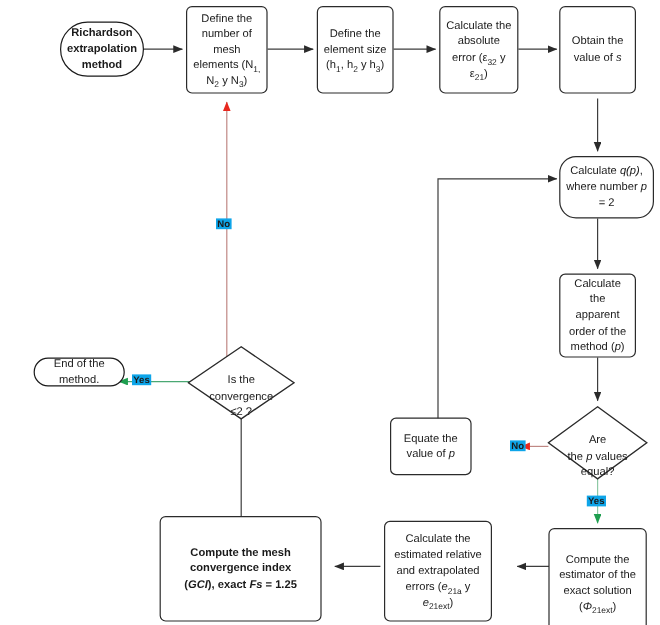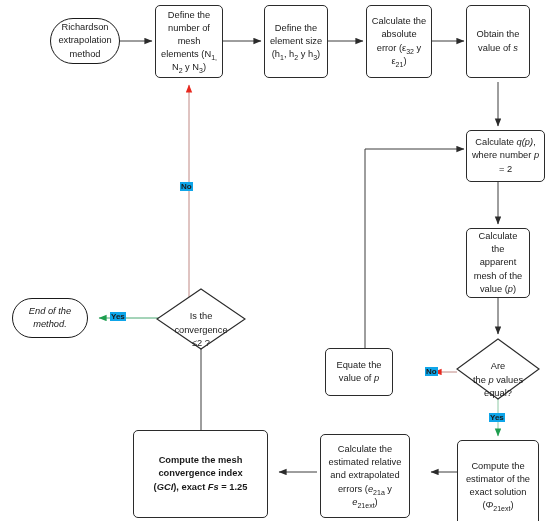--- a/index.html
+++ b/index.html
@@ -34,21 +34,21 @@
     z-index:2;
   }
   .proc{
     border:1.15px solid #2b2b2b;
     border-radius:5px;
     padding:3px 4px;
   }
   .term{
     border:1.15px solid #1a1a1a;
     border-radius:40px;
-    font-weight:normal;
+    font-weight:bold;
     padding:2px 5px;
   }
   .term.plain{font-weight:normal;}
   .dec{
     border:none;
     background:transparent;
     padding:0;
     align-items:flex-end;
   }
   .dec .dec-shape{
@@ -168,33 +168,33 @@
     </div>
   </div>
 
   <div class="node proc" style="left:466px; top:5px; width:64px; height:73px;">
     <div>
       <span>Obtain  the</span><br>
       <span>value of </span><i>s</i>
     </div>
   </div>
 
-  <div class="node proc" style="left:466px; top:130px; width:79px; height:52px;">
+  <div class="node proc" style="left:466px; top:130px; width:79px; height:52px;border-radius:14px;">
     <div>
       <span>Calculate </span><i>q(p)</i><span>,</span><br>
       <span>where number </span><i>p</i><span> = 2</span>
     </div>
   </div>
 
   <div class="node proc" style="left:466px; top:228px; width:64px; height:70px;">
     <div>
       <span>Calculate the</span><br>
       <span>apparent</span><br>
-      <span>mesh of the</span><br>
-      <span>value (</span><i>p</i><span>)</span>
+      <span>order of the</span><br>
+      <span>method (</span><i>p</i><span>)</span>
     </div>
   </div>
 
   <div class="node dec" style="left:456px; top:338px; width:84px; height:62px;">
     <svg class="dec-shape" viewBox="0 0 84 62" xmlns="http://www.w3.org/2000/svg">
       <polygon points="42,1 83,31 42,61 1,31" fill="#ffffff" stroke="#2b2b2b" stroke-width="1.15"></polygon>
     </svg>
     <div class="dec-text">
       <span>Are</span><br>
       <span>the </span><i>p</i><span> values</span><br>
@@ -240,21 +240,21 @@
     <svg class="dec-shape" viewBox="0 0 90 62" xmlns="http://www.w3.org/2000/svg">
       <polygon points="45,1 89,31 45,61 1,31" fill="#ffffff" stroke="#2b2b2b" stroke-width="1.15"></polygon>
     </svg>
     <div class="dec-text">
       <span>Is the</span><br>
       <span>convergence</span><br>
       <span>≤2 ?</span>
     </div>
   </div>
 
-  <div class="node term plain" style="left:12px; top:298px; width:76px; height:40px;font-style:italic;">
+  <div class="node term plain" style="left:28px; top:298px; width:76px; height:24px;">
     <div>
       <span>End of the</span><br>
       <span>method.</span>
     </div>
   </div>
 
   <div class="edge-label" style="left:180px; top:182px;">No</div>
 
   <div class="edge-label" style="left:110px; top:312px;">Yes</div>
 

